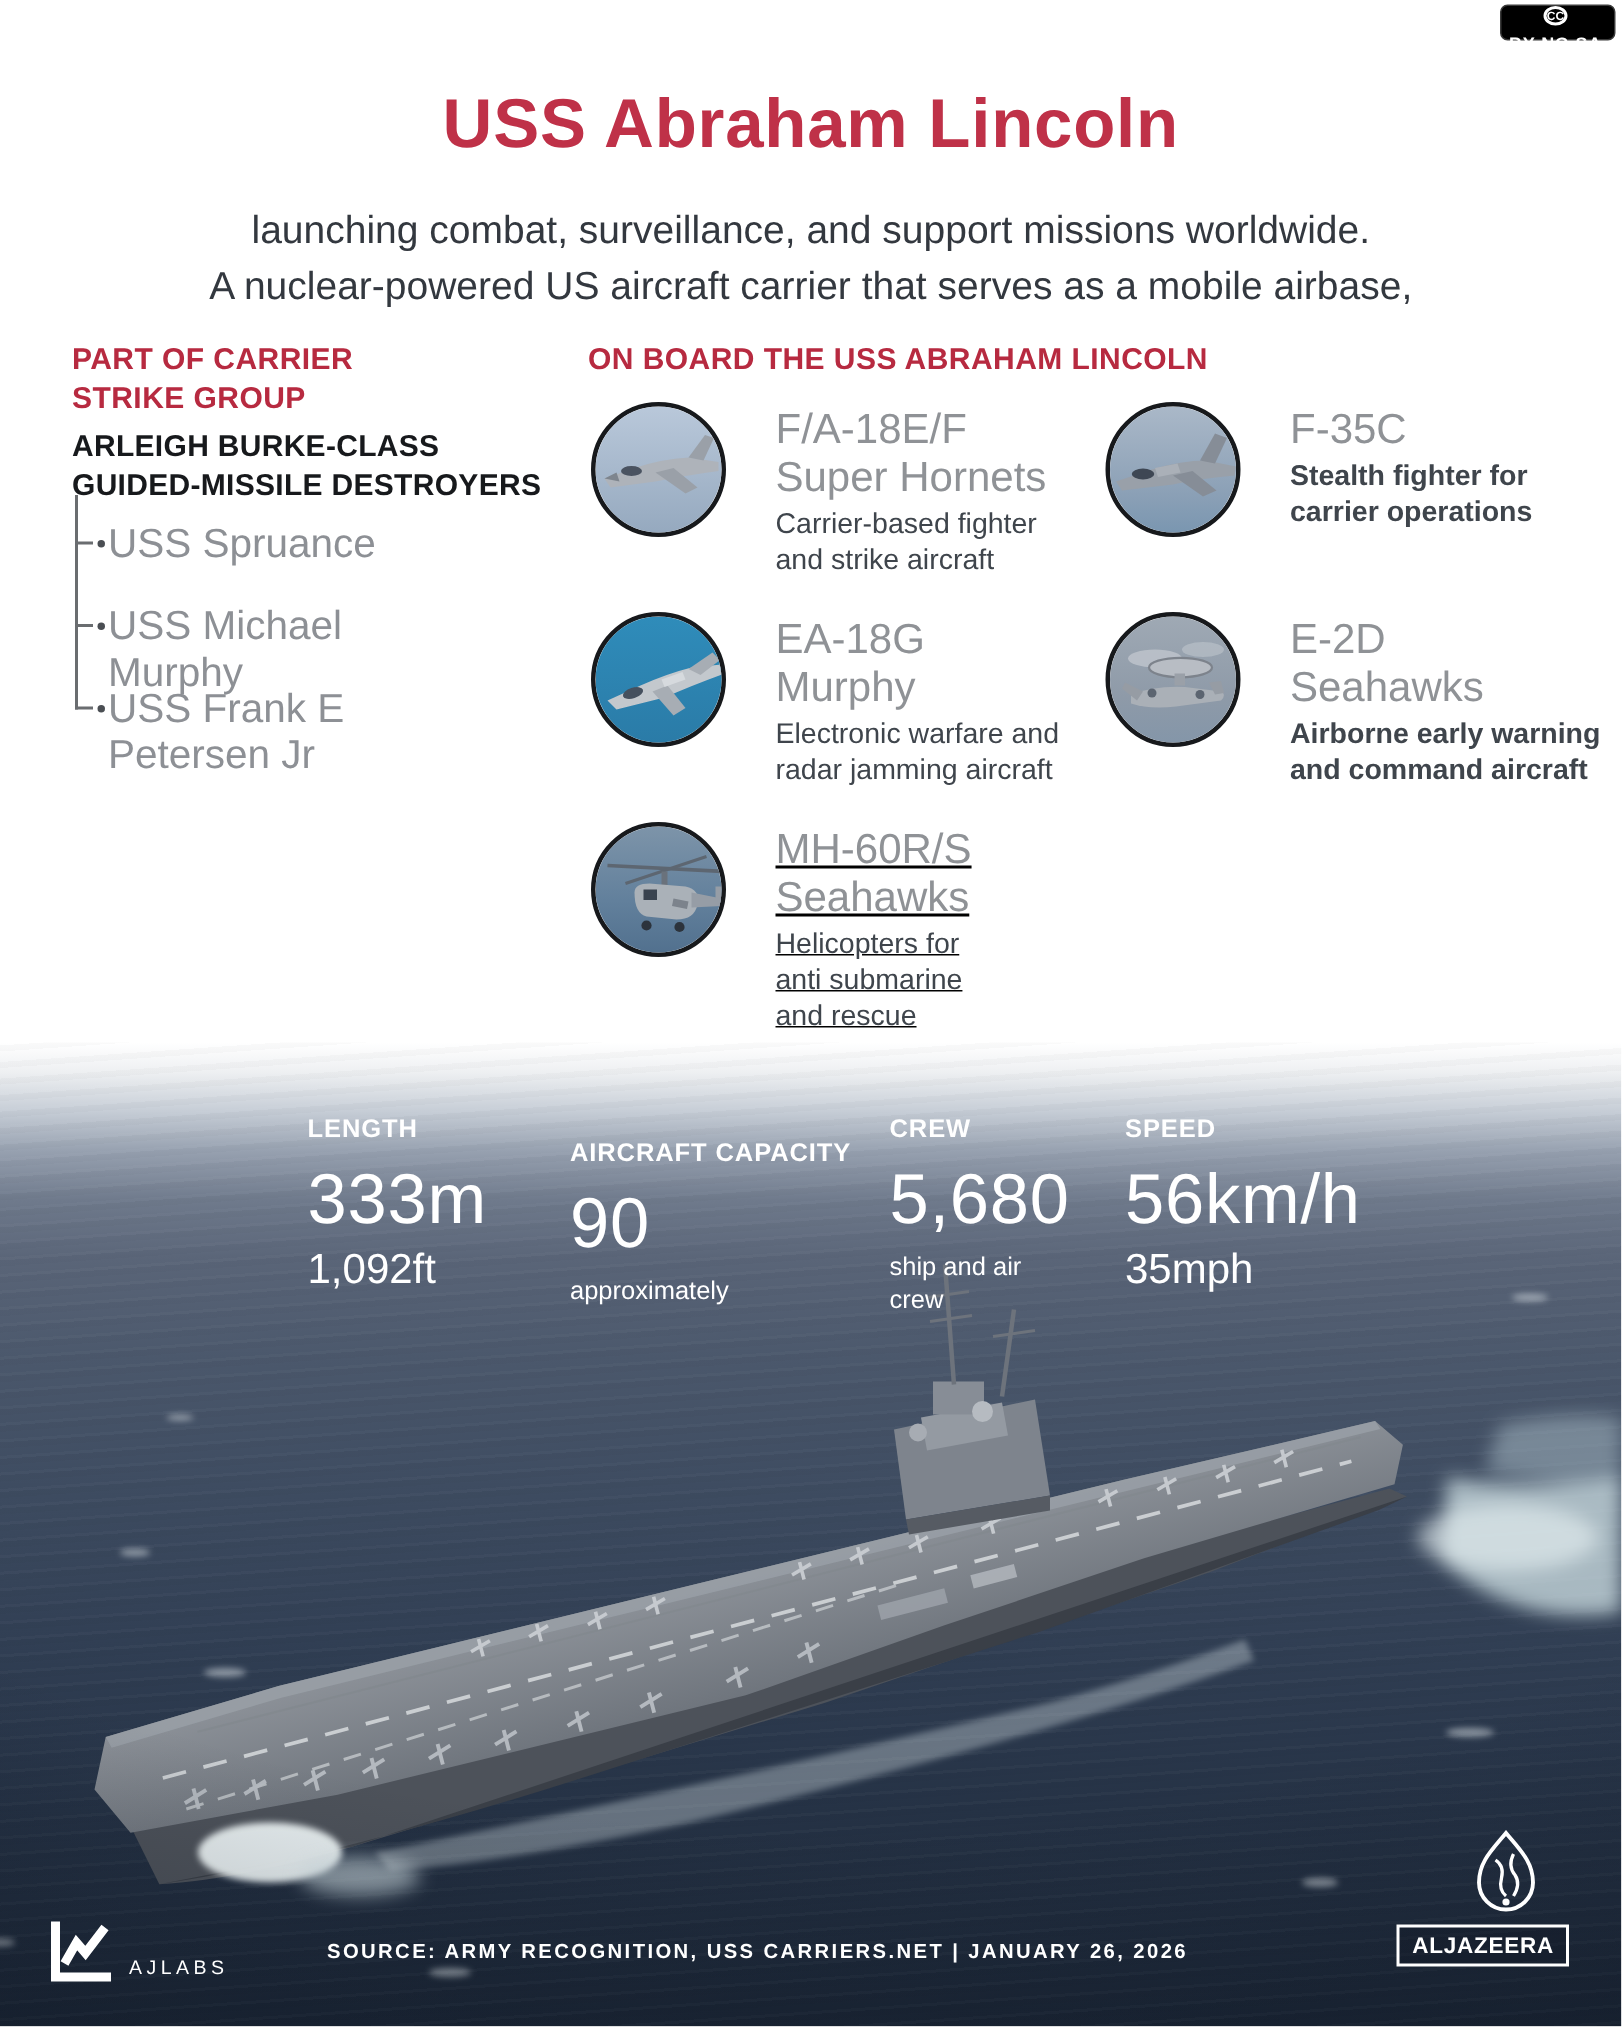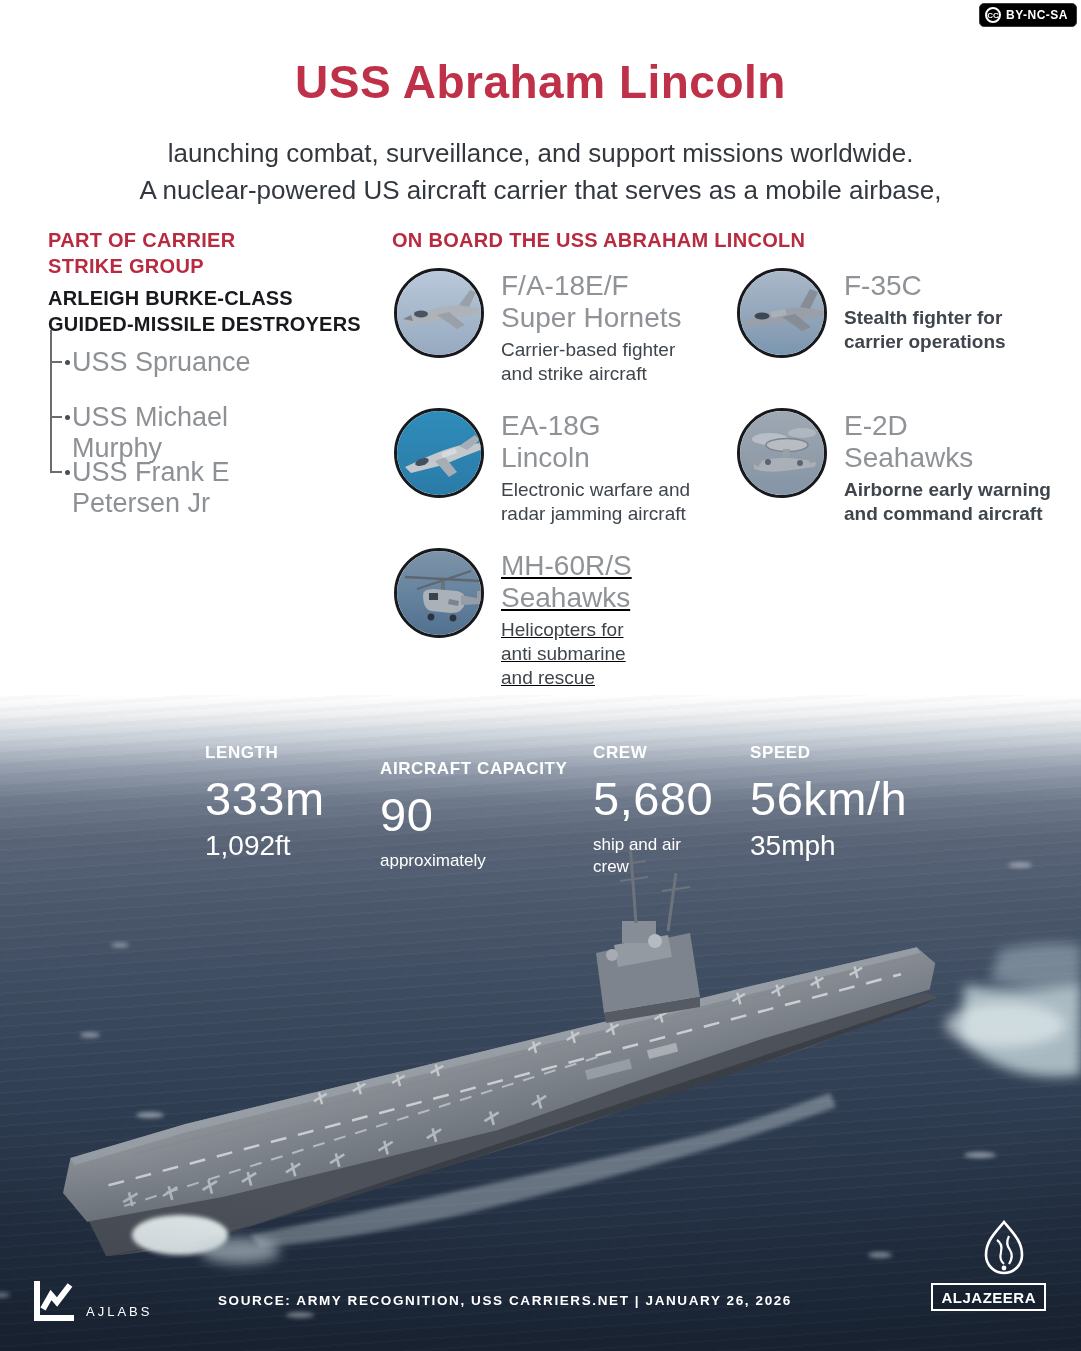--- a/index.html
+++ b/index.html
@@ -3,21 +3,21 @@
 <meta charset="utf-8">
 <style>
   * { margin:0; padding:0; box-sizing:border-box; }
   html,body { background:#ffffff; }
   body { font-family:"Liberation Sans", sans-serif; }
   .page { position:relative; width:1081px; height:1351px; background:#ffffff; overflow:hidden; }
 
   
   .cc-badge { position:absolute; top:3px; right:4px; height:24px; background:#000;
     border-radius:5px; display:flex; align-items:center; gap:5px; padding:0 8px 0 5px;
-    border:1px solid #3a3a3a; }
+    border:1px solid #3a3a3a;flex-direction:column; }
   .cc-circle { width:16px; height:16px; border:2px solid #fff; border-radius:50%;
     color:#fff; font-size:8px; font-weight:bold; display:flex; align-items:center; justify-content:center; letter-spacing:0; }
   .cc-text { color:#fff; font-size:12px; font-weight:bold; letter-spacing:0.5px; }
 
   
   .title { position:absolute; top:55px; left:0; width:100%; text-align:center;
     font-size:46px; font-weight:800; color:#bf3148; letter-spacing:0.5px; }
   .subtitle { position:absolute; top:135px; left:0; width:100%; text-align:center;
     font-size:26px; font-weight:500; color:#33383f; line-height:37px; }
 
@@ -32,21 +32,21 @@
   .tree-bullet { position:absolute; left:17px; width:5px; height:5px; border-radius:50%; background:#4a4e53; }
   .ship-name { position:absolute; left:24px; color:#8d9095; font-size:27px; line-height:31px; width:240px; }
 
   
   .ob-heading { position:absolute; left:392px; top:229px; color:#b72a40;
     font-size:20px; font-weight:800; letter-spacing:0.3px; }
   .card { position:absolute; display:flex; }
   .card-photo { width:90px; height:90px; border-radius:50%; border:3px solid #17191c;
     overflow:hidden; flex:0 0 auto; }
   .card-photo svg { display:block; }
-  .card-text { margin-left:17px; padding-top:2px; }
+  .card-text { margin-left:33px; padding-top:2px; }
   .card-title { color:#8f9296; font-size:28px; line-height:32px; font-weight:400; }
   .card-desc { color:#3f454c; font-size:19px; line-height:24px; margin-top:4px; font-weight:500; }
   .w190 { width:190px; } .w215 { width:218px;font-weight:bold; } .w155 { width:155px; }
 
   
   .photo { position:absolute; left:0; top:695px; width:1081px; height:656px;
     background:linear-gradient(180deg,#ffffff 0%, #eef0f2 3%, #c6cdd6 7%, #97a1b0 11%,
       #6f7a8c 16%, #5a6578 22%, #4b586c 32%, #3e4c61 45%, #303e53 62%, #253245 78%, #1b2636 100%); }
   .photo .texture { position:absolute; inset:0;
     background:repeating-linear-gradient(176deg, rgba(255,255,255,0.025) 0 2px, rgba(0,0,0,0.02) 2px 6px, transparent 6px 11px); }
@@ -175,21 +175,21 @@
         <path d="M8,56 L30,46 Q48,38 64,34 L84,32 L86,38 Q64,46 46,54 L14,62 Z" fill="#c3c8cd"></path>
         <path d="M62,35 L78,24 L83,29 L70,39 Z" fill="#a7adb4"></path>
         <path d="M38,50 L52,66 L60,61 L48,46 Z" fill="#a7adb4"></path>
         <ellipse cx="25" cy="51" rx="7" ry="3.5" fill="#45505e" transform="rotate(-18 25 51)"></ellipse>
         <path d="M44,42 l14,-5 2,5 -14,5 Z" fill="#d6dade"></path>
       </svg>
     </div>
     <div class="card-text">
       <div class="card-title">
         <div>EA-18G</div>
-        <div>Lincoln</div>
+        <div>Murphy</div>
       </div>
       <div class="card-desc w190">Electronic warfare and radar jamming aircraft</div>
     </div>
   </div>
 
   <div class="card" style="left:737px; top:408px;">
     <div class="card-photo">
       <svg width="90" height="90" viewBox="0 0 90 90">
         <defs>
             <linearGradient id="sky4" x1="0" y1="0" x2="0" y2="1">

